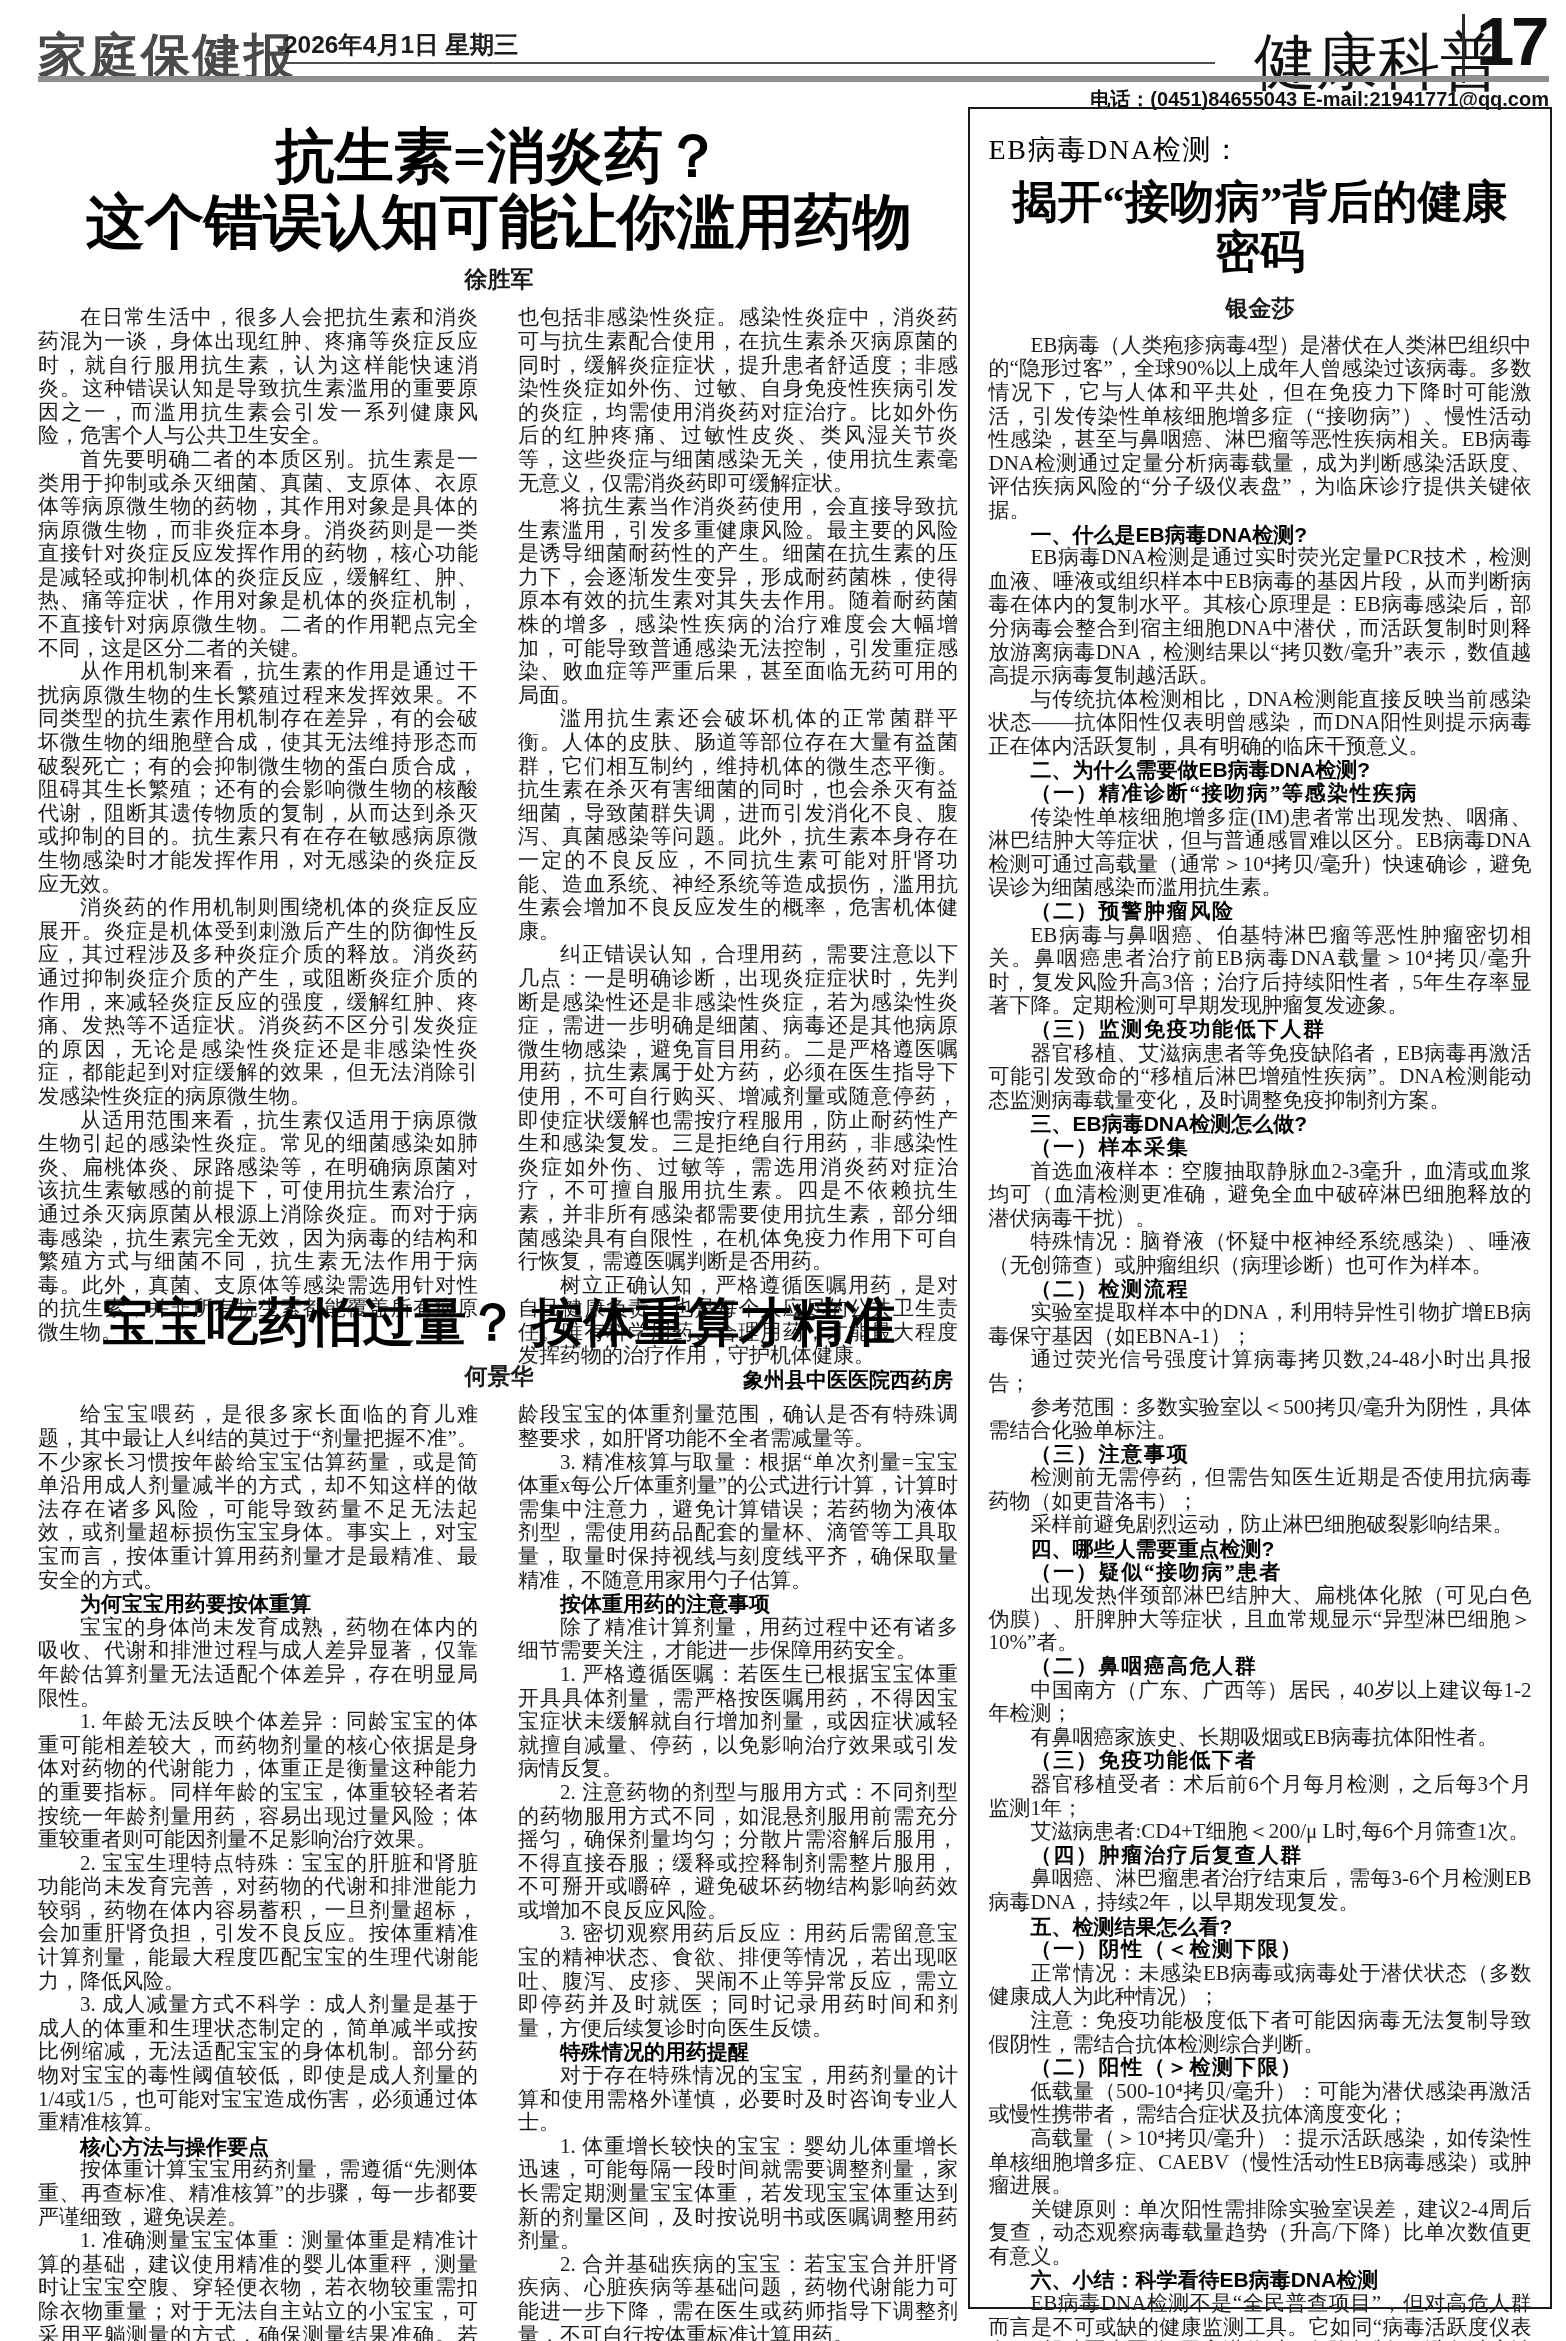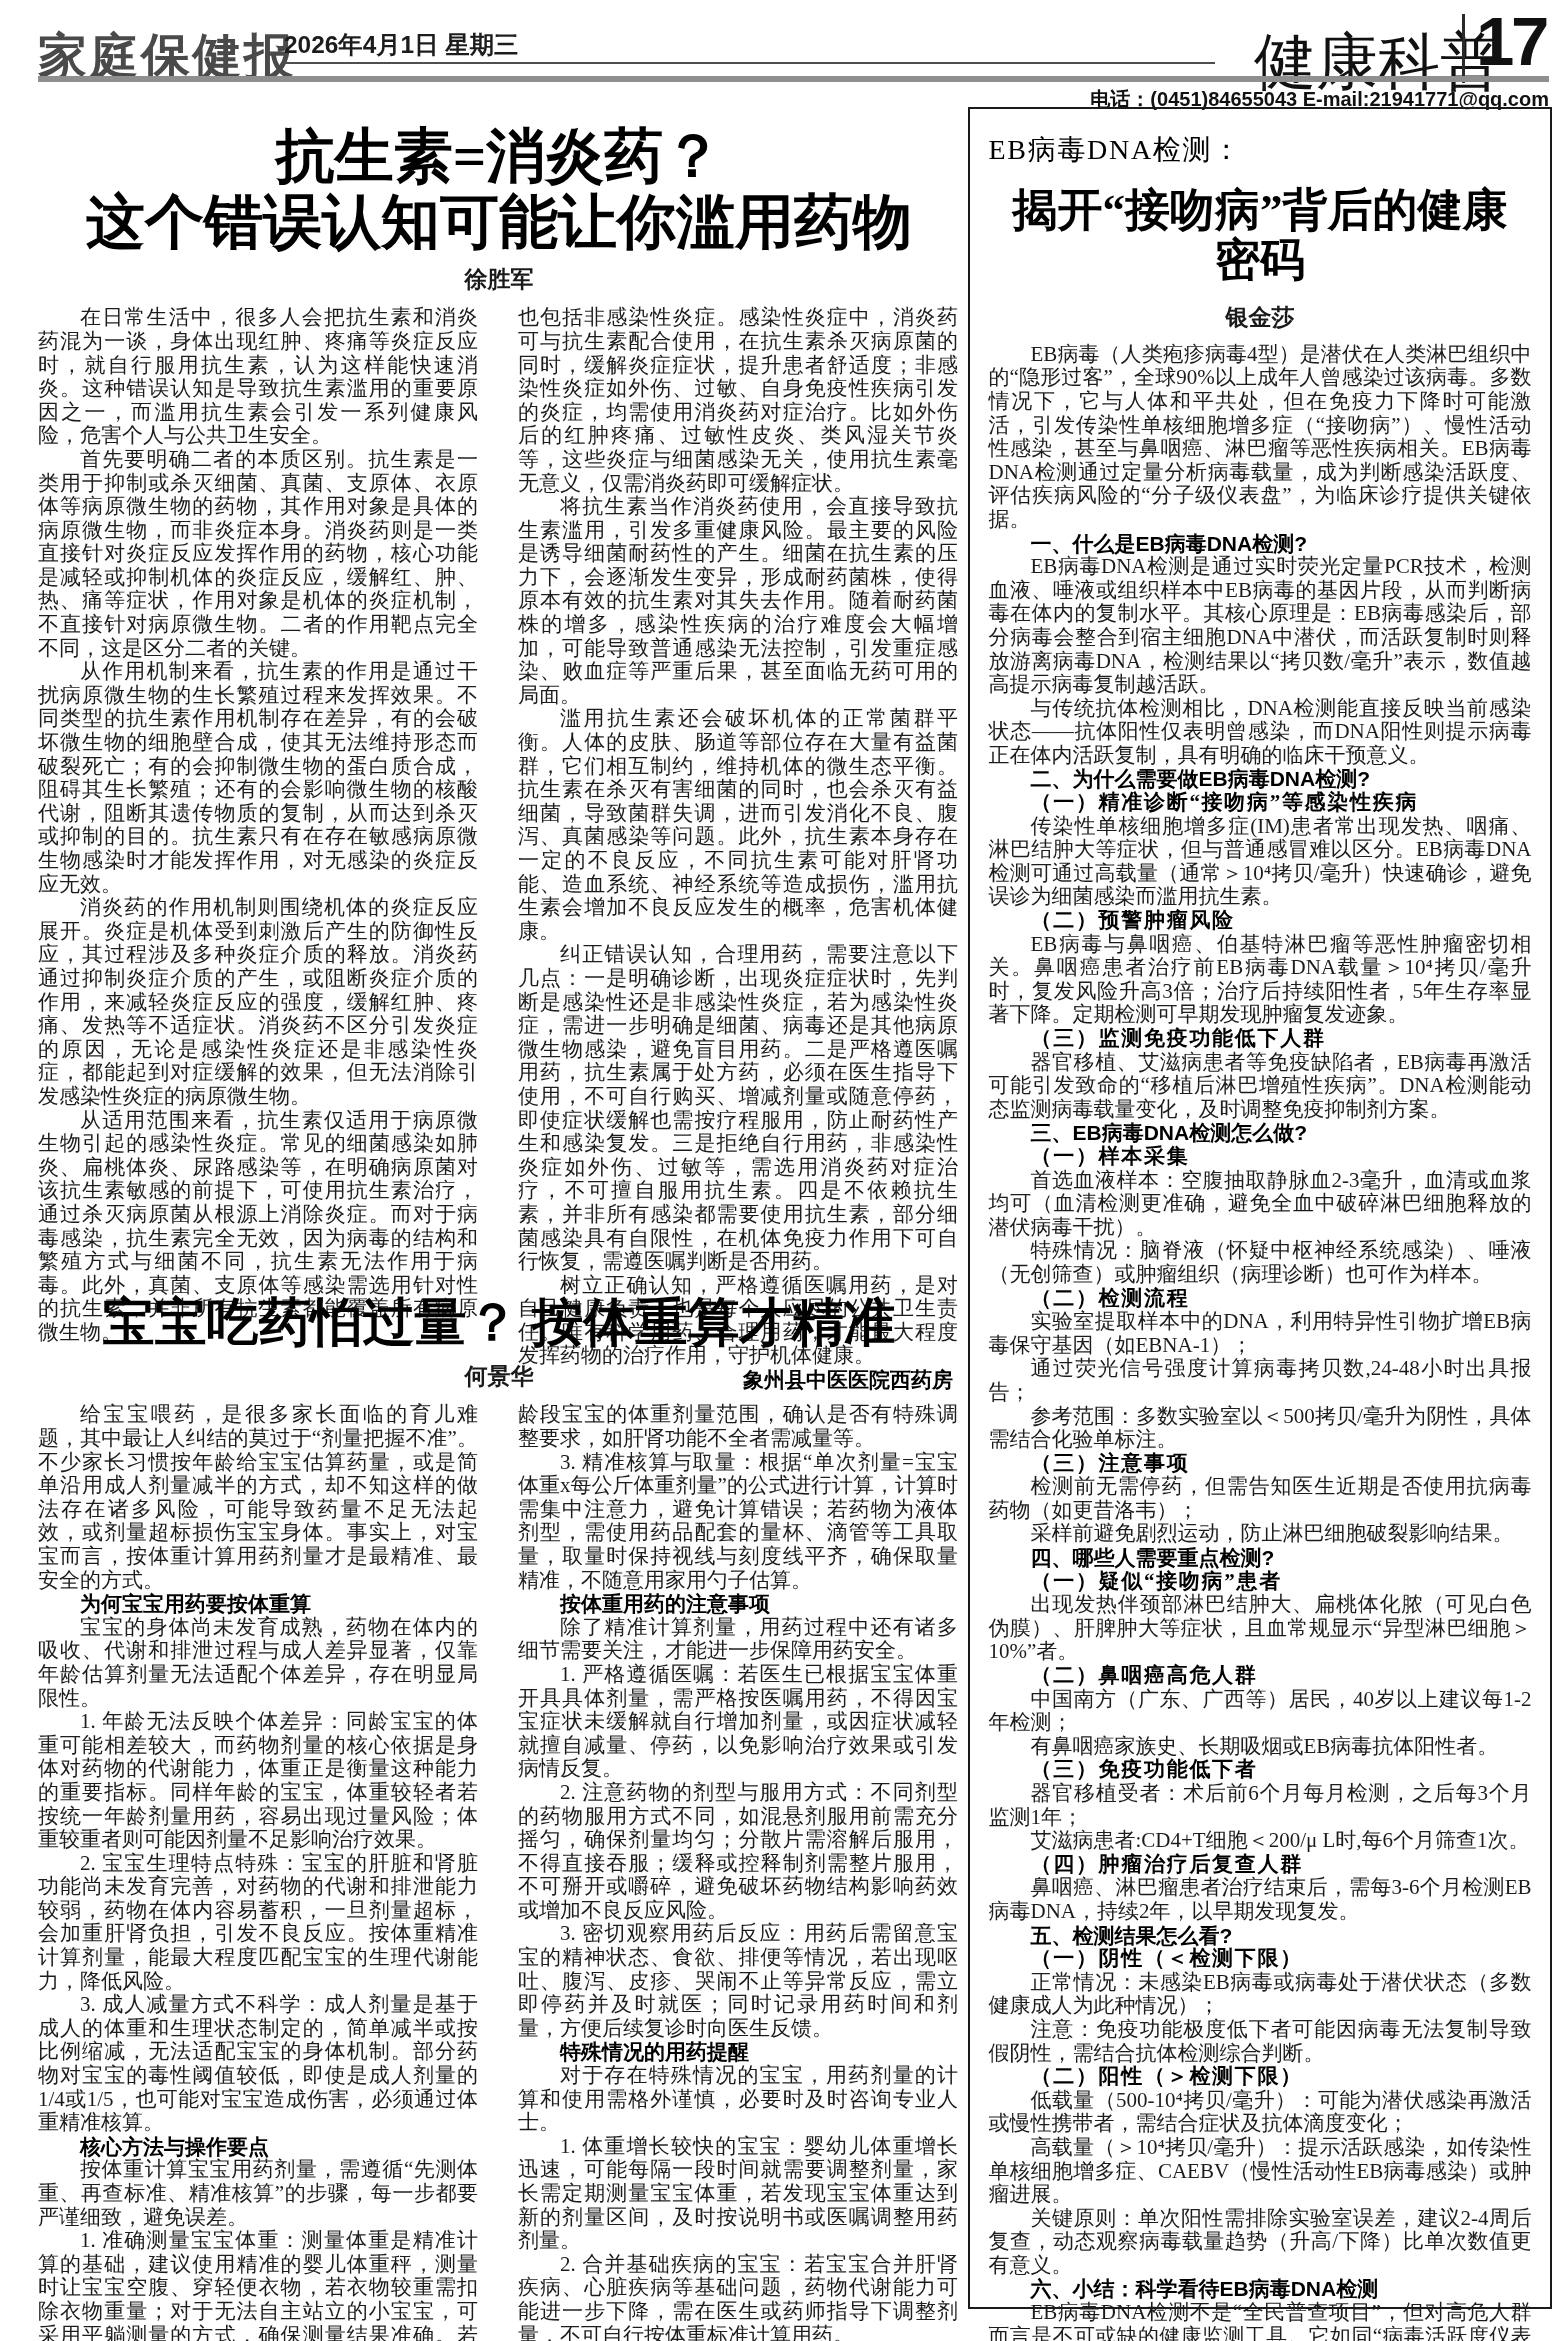--- a/index.html
+++ b/index.html
@@ -45,22 +45,22 @@
   .bodytext p.c{text-indent:0;}
   .bodytext p.h{text-indent:2em;font-weight:700;color:#000;
                 font-family:"Liberation Sans","DejaVu Sans",sans-serif;}
   .bodytext p.hs{text-indent:2em;font-weight:600;letter-spacing:1.7px;color:#000;
                  font-family:"Liberation Serif","DejaVu Serif",serif;}
   .bodytext p.sign{text-indent:0;text-align:right;font-weight:700;color:#000;padding-right:5px;
                    font-family:Liberation Sans, sans-serif;}
 
   
   .kicker{font-size:28px;color:#000;margin:0 0 5px 0;letter-spacing:1.7px;}
-  #article3 .a-title{font-size:45px;margin:16px;}
-  #article3 .a-author{margin:8px 0 10px 0;}
+  #article3 .a-title{font-size:45px;margin:8px;}
+  #article3 .a-author{margin:15px 0 10px 0;}
 </style>
 </head>
 <body>
 
 <div id="page">
 
   <div>
     <div class="paper-name">家庭保健报</div>
     <div class="date-line">2026年4月1日 星期三</div>
     <div class="date-rule"></div>

